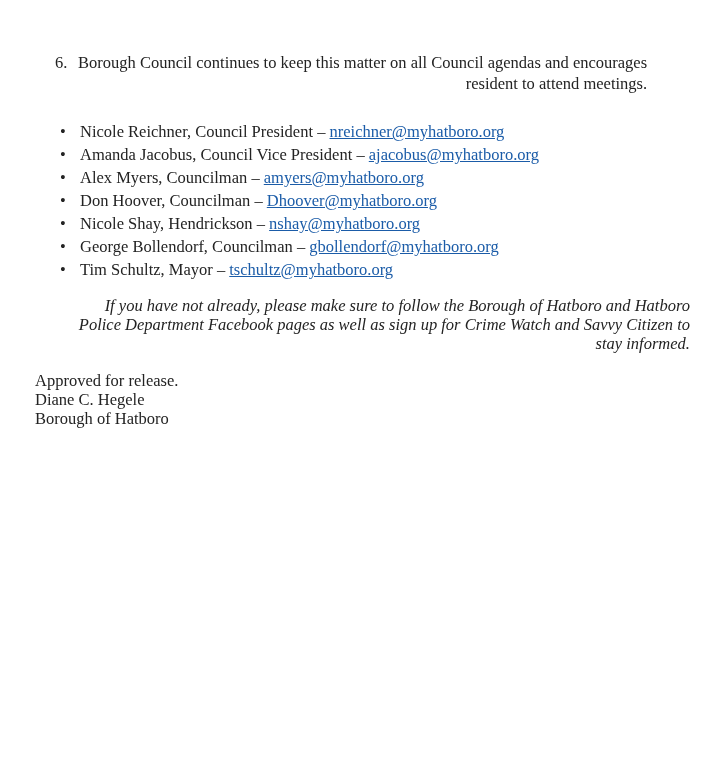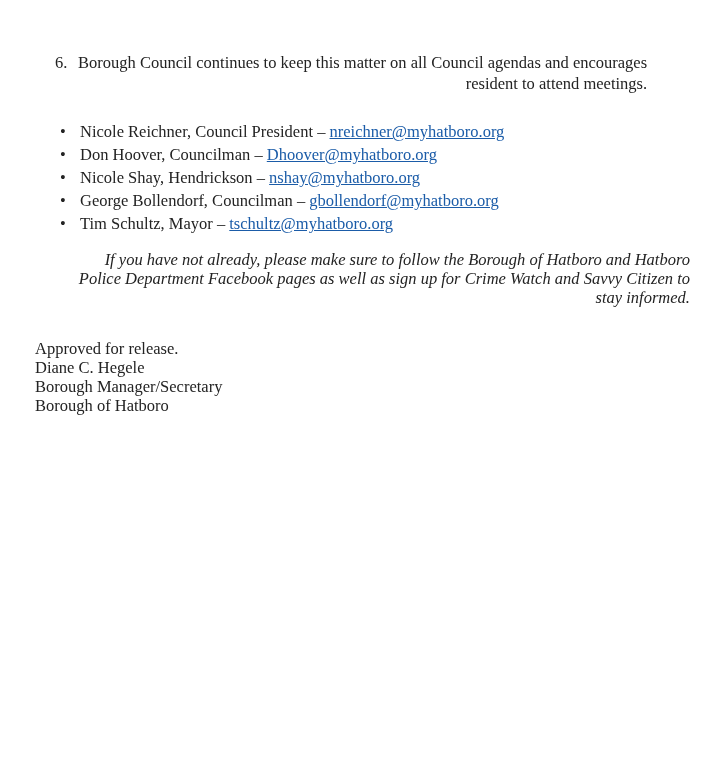--- a/index.html
+++ b/index.html
@@ -54,50 +54,51 @@
     left: -20px;
     top: 0;
   }
   .email {
     color: var(--link-color);
     text-decoration: underline;
     cursor: pointer;
   }
   .fb-para { margin-top: 17px; font-style: italic; }
   .signature {
-    margin-top: 32px;
+    margin-top: 18px;
     line-height: 19px;
   }
 </style>
 </head>
 <body>
 
 <div class="page" style="--link-color: #1b5ca8; color: rgb(35, 35, 35); background: rgb(255, 255, 255);">
   <div class="content">
 
     <div class="numbered-item">
       <span class="num">6.</span>
       <span class="pre">Borough Council continues to keep this matter on all Council agendas and encourages
 resident to attend meetings.</span>
     </div>
 
 
     <ul class="contacts">
       <li><span>Nicole Reichner, Council President – </span><a class="email">nreichner@myhatboro.org</a></li>
+      <li><span>Amanda Jacobus, Council Vice President – </span><a class="email">ajacobus@myhatboro.org</a></li>
+      <li><span>Alex Myers, Councilman – </span><a class="email">amyers@myhatboro.org</a></li>
       <li><span>Don Hoover, Councilman – </span><a class="email">Dhoover@myhatboro.org</a></li>
       <li><span>Nicole Shay, Hendrickson – </span><a class="email">nshay@myhatboro.org</a></li>
       <li><span>George Bollendorf, Councilman – </span><a class="email">gbollendorf@myhatboro.org</a></li>
       <li><span>Tim Schultz, Mayor – </span><a class="email">tschultz@myhatboro.org</a></li>
     </ul>
 
     <p class="para pre fb-para">If you have not already, please make sure to follow the Borough of Hatboro and Hatboro
 Police Department Facebook pages as well as sign up for Crime Watch and Savvy Citizen to
 stay informed.</p>
 
     <div class="signature">
       <div>Approved for release.</div>
       <div>Diane C. Hegele</div>
-      <div>Borough Manager/Secretary</div>
       <div>Borough of Hatboro</div>
     </div>
 
   </div>
 </div>
 
 </body></html>

